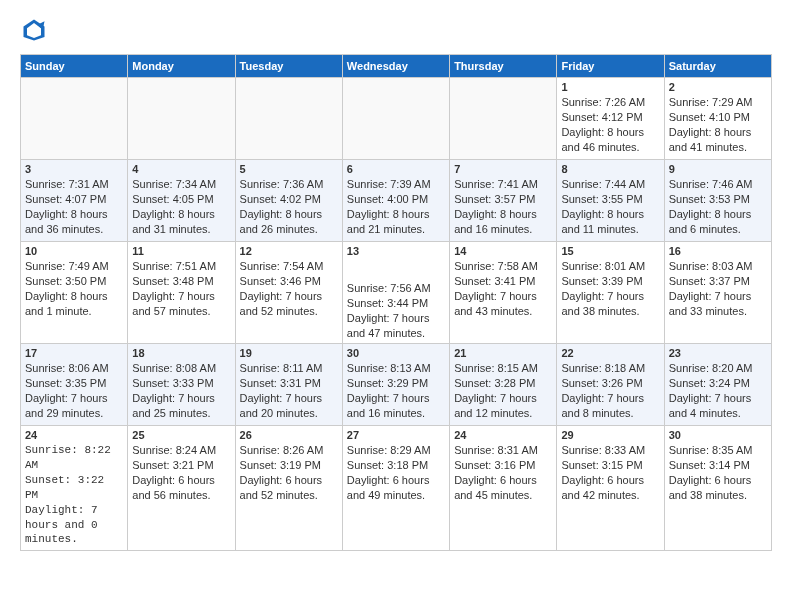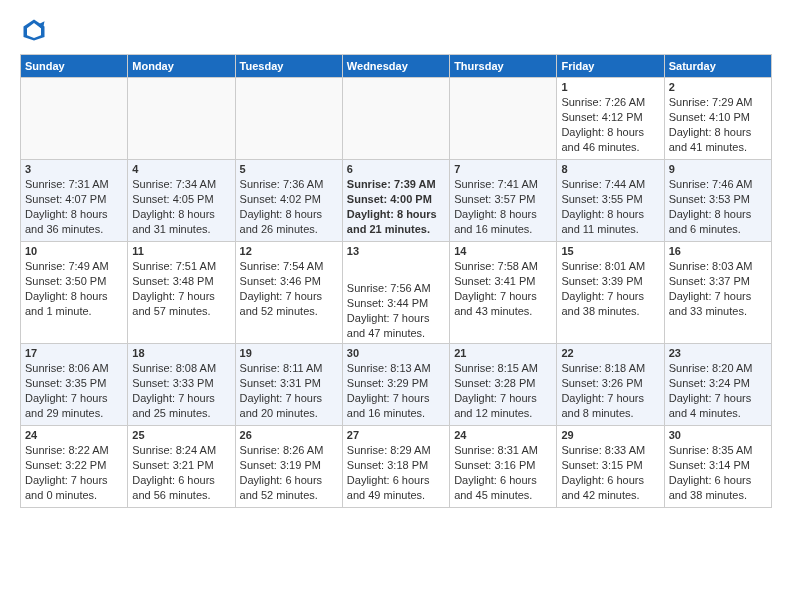--- a/index.html
+++ b/index.html
@@ -160,21 +160,21 @@
 Daylight: 8 hours and 31 minutes.</div>
           </td>
           <td>
             <div class="day-num">5</div>
             <div class="day-info" style="white-space: pre-line;">Sunrise: 7:36 AM
 Sunset: 4:02 PM
 Daylight: 8 hours and 26 minutes.</div>
           </td>
           <td>
             <div class="day-num">6</div>
-            <div class="day-info" style="white-space: pre-line; font-weight: bold;">Sunrise: 7:39 AM
+            <div class="day-info" style="white-space: pre-line;">Sunrise: 7:39 AM
 Sunset: 4:00 PM
 Daylight: 8 hours and 21 minutes.</div>
           </td>
           <td>
             <div class="day-num">7</div>
             <div class="day-info" style="white-space: pre-line;">Sunrise: 7:41 AM
 Sunset: 3:57 PM
 Daylight: 8 hours and 16 minutes.</div>
           </td>
           <td>
@@ -274,21 +274,21 @@
           <td>
             <div class="day-num">23</div>
             <div class="day-info" style="white-space: pre-line;">Sunrise: 8:20 AM
 Sunset: 3:24 PM
 Daylight: 7 hours and 4 minutes.</div>
           </td>
         </tr>
         <tr>
           <td>
             <div class="day-num">24</div>
-            <div class="day-info" style="white-space: pre-line;">Sunrise: 8:22 AM
+            <div class="day-info" style="white-space: pre-line; font-family: Liberation Mono, monospace;">Sunrise: 8:22 AM
 Sunset: 3:22 PM
 Daylight: 7 hours and 0 minutes.</div>
           </td>
           <td>
             <div class="day-num">25</div>
             <div class="day-info" style="white-space: pre-line;">Sunrise: 8:24 AM
 Sunset: 3:21 PM
 Daylight: 6 hours and 56 minutes.</div>
           </td>
           <td>

